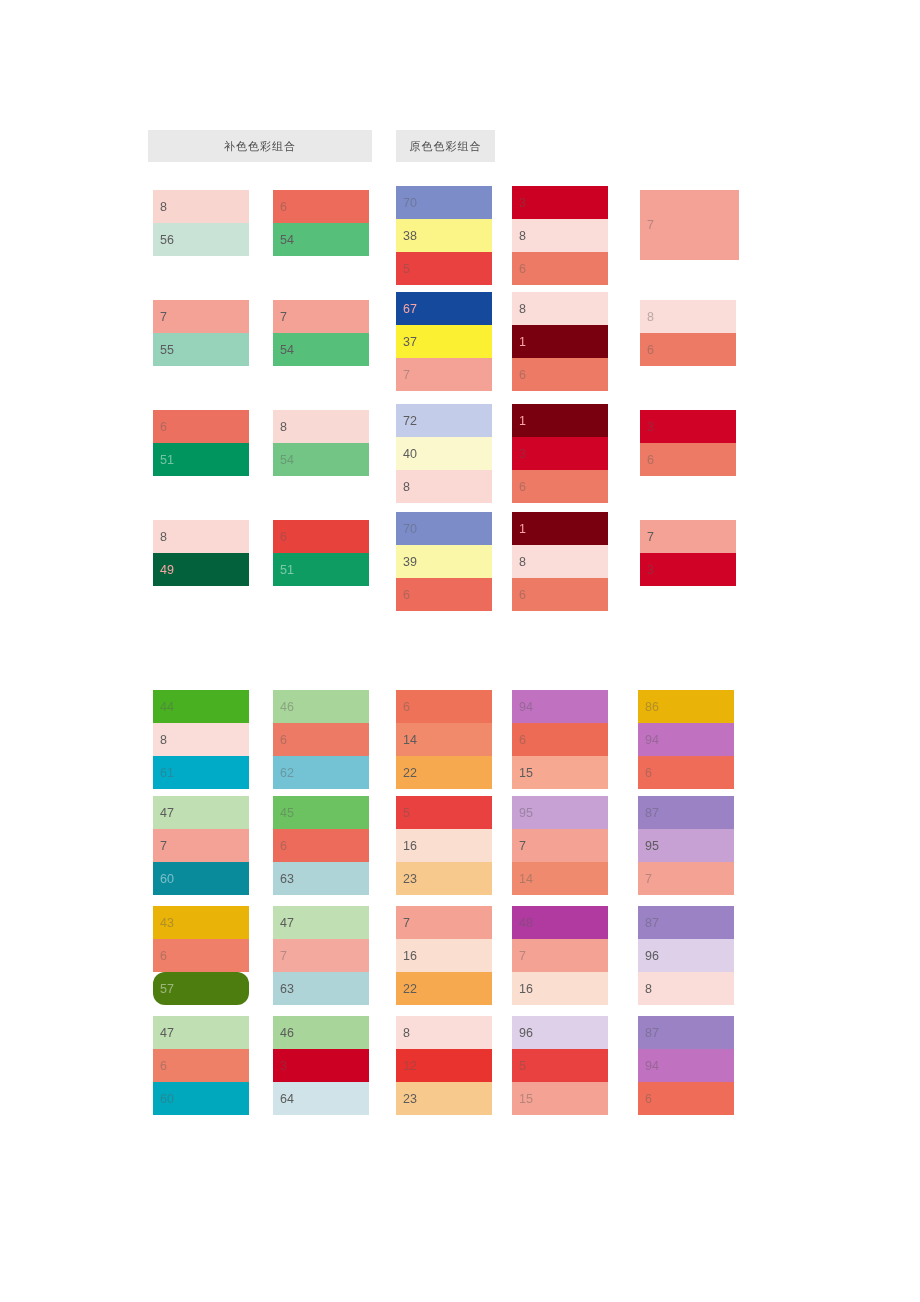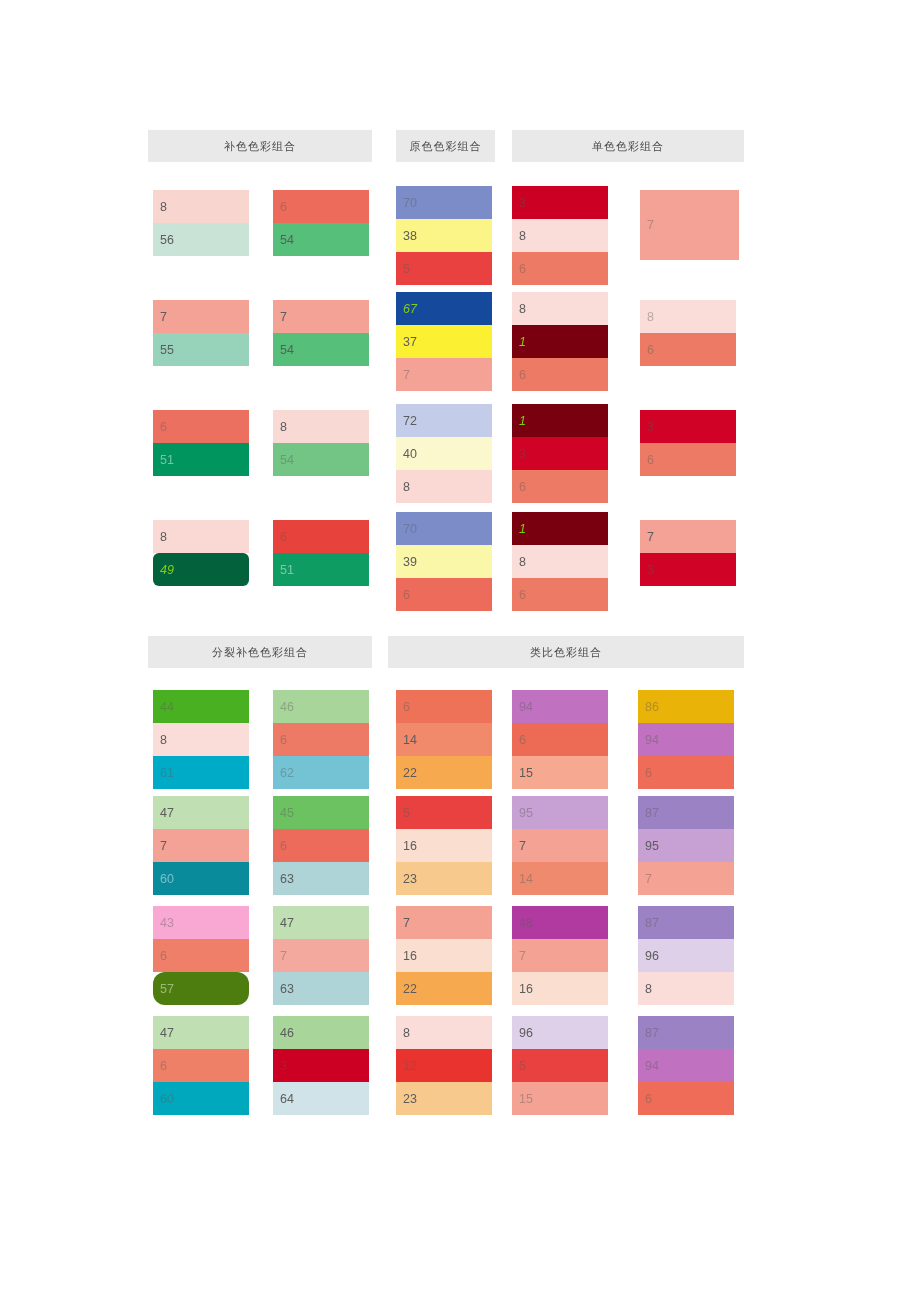--- a/index.html
+++ b/index.html
@@ -52,21 +52,21 @@
     left: 7px;
     top: 50%;
     transform: translateY(-50%);
     font-size: 12.5px;
     line-height: 1;
     white-space: nowrap;
   }
 
   
   .lbl.dark  { color: #5c5c5c; }
-  .lbl.light { color: #84cc16; font-style: italic; }
+  .lbl.light { color: #fca5a5; }
   .lbl.faint { color: rgba(90,90,90,0.40); }
   .lbl.faintlight { color: rgba(255,255,255,0.45); }
 </style>
 </head>
 <body>
 
 <div class="page">
     <div class="hdr" style="left: 148px; top: 130px; width: 224px; height: 32px;">
       <span>补色色彩组合</span>
     </div>
@@ -115,21 +115,21 @@
         <span class="lbl dark">8</span>
       </div>
       <div class="band" style="background: rgb(114, 197, 133);">
         <span class="lbl faint">54</span>
       </div>
     </div>
     <div class="card" style="left: 153px; top: 520px;">
       <div class="band" style="background: rgb(250, 217, 212);">
         <span class="lbl dark">8</span>
       </div>
-      <div class="band" style="background: rgb(3, 97, 60); border-radius: 6px;">
+      <div class="band" style="background: rgb(3, 97, 60);">
         <span class="lbl light">49</span>
       </div>
     </div>
     <div class="card" style="left: 273px; top: 520px;">
       <div class="band" style="background: rgb(232, 66, 61);">
         <span class="lbl faint">6</span>
       </div>
       <div class="band" style="background: rgb(15, 156, 99);">
         <span class="lbl faintlight">51</span>
       </div>
@@ -174,23 +174,20 @@
       <div class="band" style="background: rgb(123, 140, 200);">
         <span class="lbl faint">70</span>
       </div>
       <div class="band" style="background: rgb(251, 247, 168);">
         <span class="lbl dark">39</span>
       </div>
       <div class="band" style="background: rgb(236, 107, 90);">
         <span class="lbl faint">6</span>
       </div>
     </div>
-    <div class="hdr" style="left: 512px; top: 130px; width: 232px; height: 32px;">
-      <span>单色色彩组合</span>
-    </div>
     <div class="card" style="left: 512px; top: 186px;">
       <div class="band" style="background: rgb(204, 0, 34);">
         <span class="lbl faint">3</span>
       </div>
       <div class="band" style="background: rgb(250, 220, 216);">
         <span class="lbl dark">8</span>
       </div>
       <div class="band" style="background: rgb(237, 122, 100);">
         <span class="lbl faint">6</span>
       </div>
@@ -250,23 +247,20 @@
       </div>
     </div>
     <div class="card" style="left: 640px; top: 520px;">
       <div class="band" style="background: rgb(244, 162, 150);">
         <span class="lbl dark">7</span>
       </div>
       <div class="band" style="background: rgb(208, 2, 38);">
         <span class="lbl faint">3</span>
       </div>
     </div>
-    <div class="hdr" style="left: 148px; top: 636px; width: 224px; height: 32px;">
-      <span>分裂补色色彩组合</span>
-    </div>
     <div class="card" style="left: 153px; top: 690px;">
       <div class="band" style="background: rgb(72, 176, 33);">
         <span class="lbl faint">44</span>
       </div>
       <div class="band" style="background: rgb(250, 220, 216);">
         <span class="lbl dark">8</span>
       </div>
       <div class="band" style="background: rgb(0, 171, 200);">
         <span class="lbl faint">61</span>
       </div>
@@ -298,21 +292,21 @@
         <span class="lbl faint">45</span>
       </div>
       <div class="band" style="background: rgb(236, 107, 90);">
         <span class="lbl faint">6</span>
       </div>
       <div class="band" style="background: rgb(174, 212, 216);">
         <span class="lbl dark">63</span>
       </div>
     </div>
     <div class="card" style="left: 153px; top: 906px;">
-      <div class="band" style="background: #f9a8d4;">
+      <div class="band" style="background: #eab308;">
         <span class="lbl faint">43</span>
       </div>
       <div class="band" style="background: rgb(239, 127, 104);">
         <span class="lbl faint">6</span>
       </div>
       <div class="band" style="background: #4d7c0f; border-radius: 12px;">
         <span class="lbl faintlight">57</span>
       </div>
     </div>
     <div class="card" style="left: 273px; top: 906px;">
@@ -341,23 +335,20 @@
       <div class="band" style="background: rgb(168, 214, 154);">
         <span class="lbl dark">46</span>
       </div>
       <div class="band" style="background: rgb(204, 0, 34);">
         <span class="lbl faint">3</span>
       </div>
       <div class="band" style="background: rgb(207, 227, 232);">
         <span class="lbl dark">64</span>
       </div>
     </div>
-    <div class="hdr" style="left: 388px; top: 636px; width: 356px; height: 32px;">
-      <span>类比色彩组合</span>
-    </div>
     <div class="card" style="left: 396px; top: 690px;">
       <div class="band" style="background: rgb(237, 114, 88);">
         <span class="lbl faint">6</span>
       </div>
       <div class="band" style="background: rgb(240, 138, 107);">
         <span class="lbl dark">14</span>
       </div>
       <div class="band" style="background: rgb(247, 169, 79);">
         <span class="lbl dark">22</span>
       </div>

